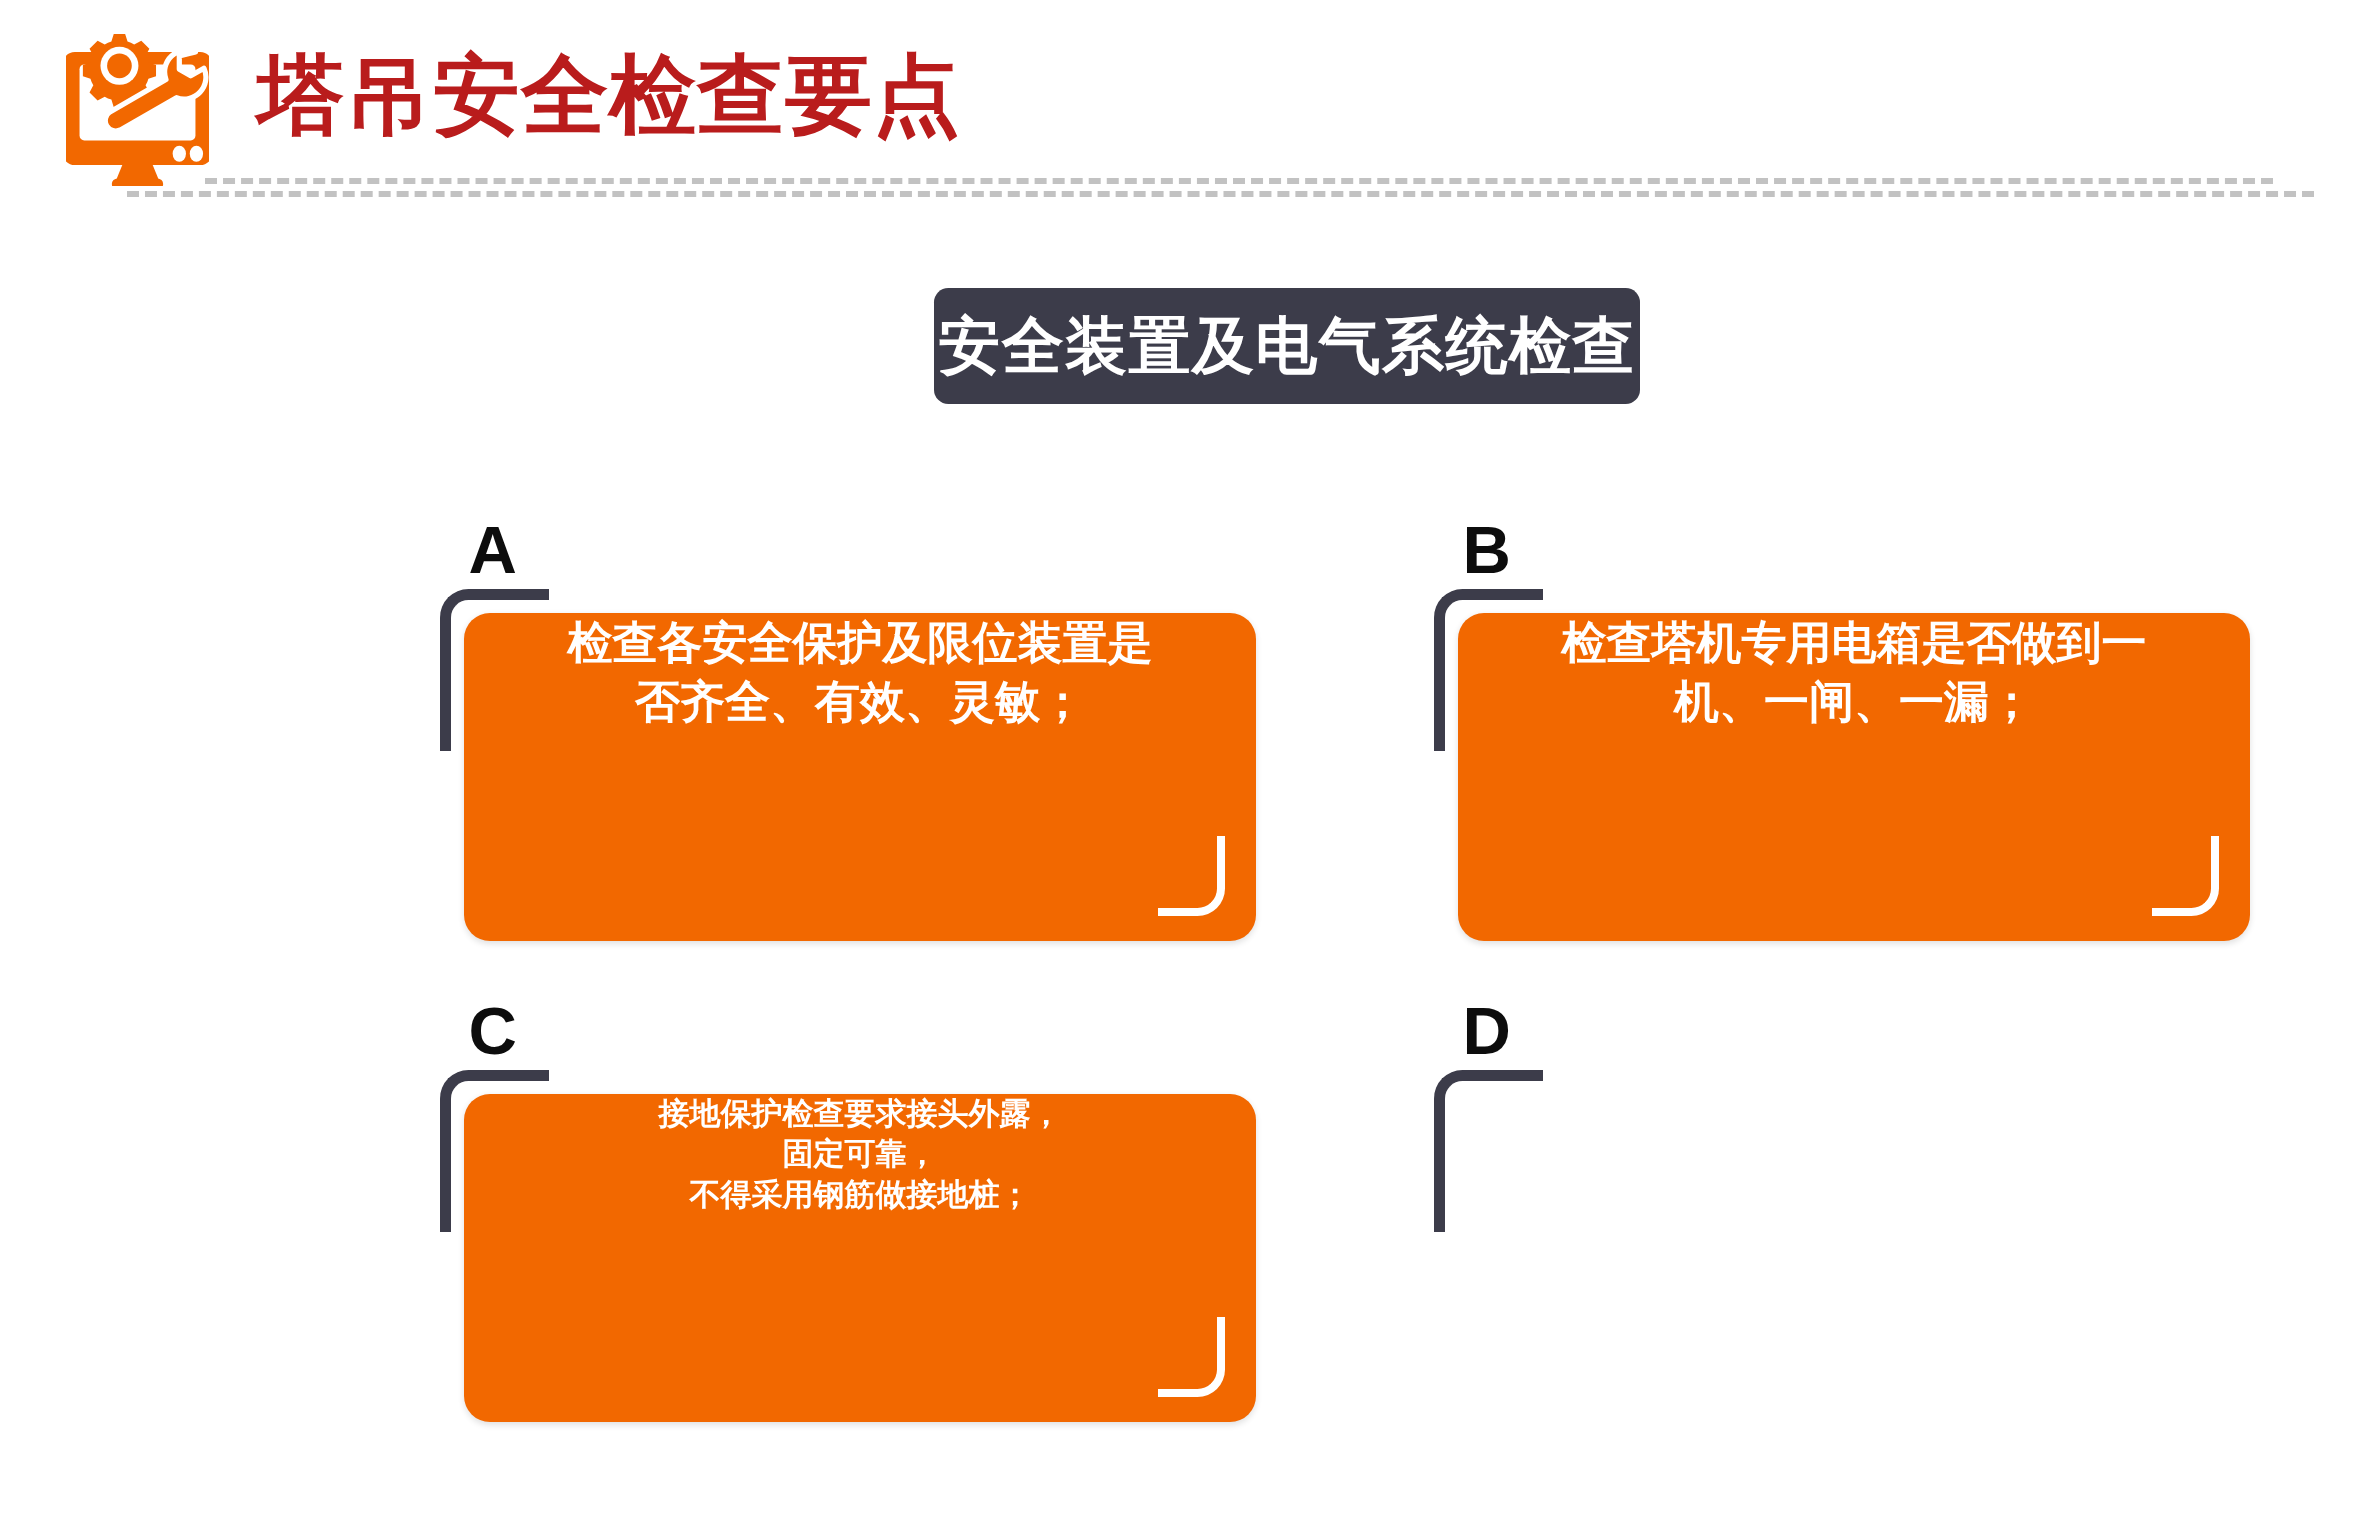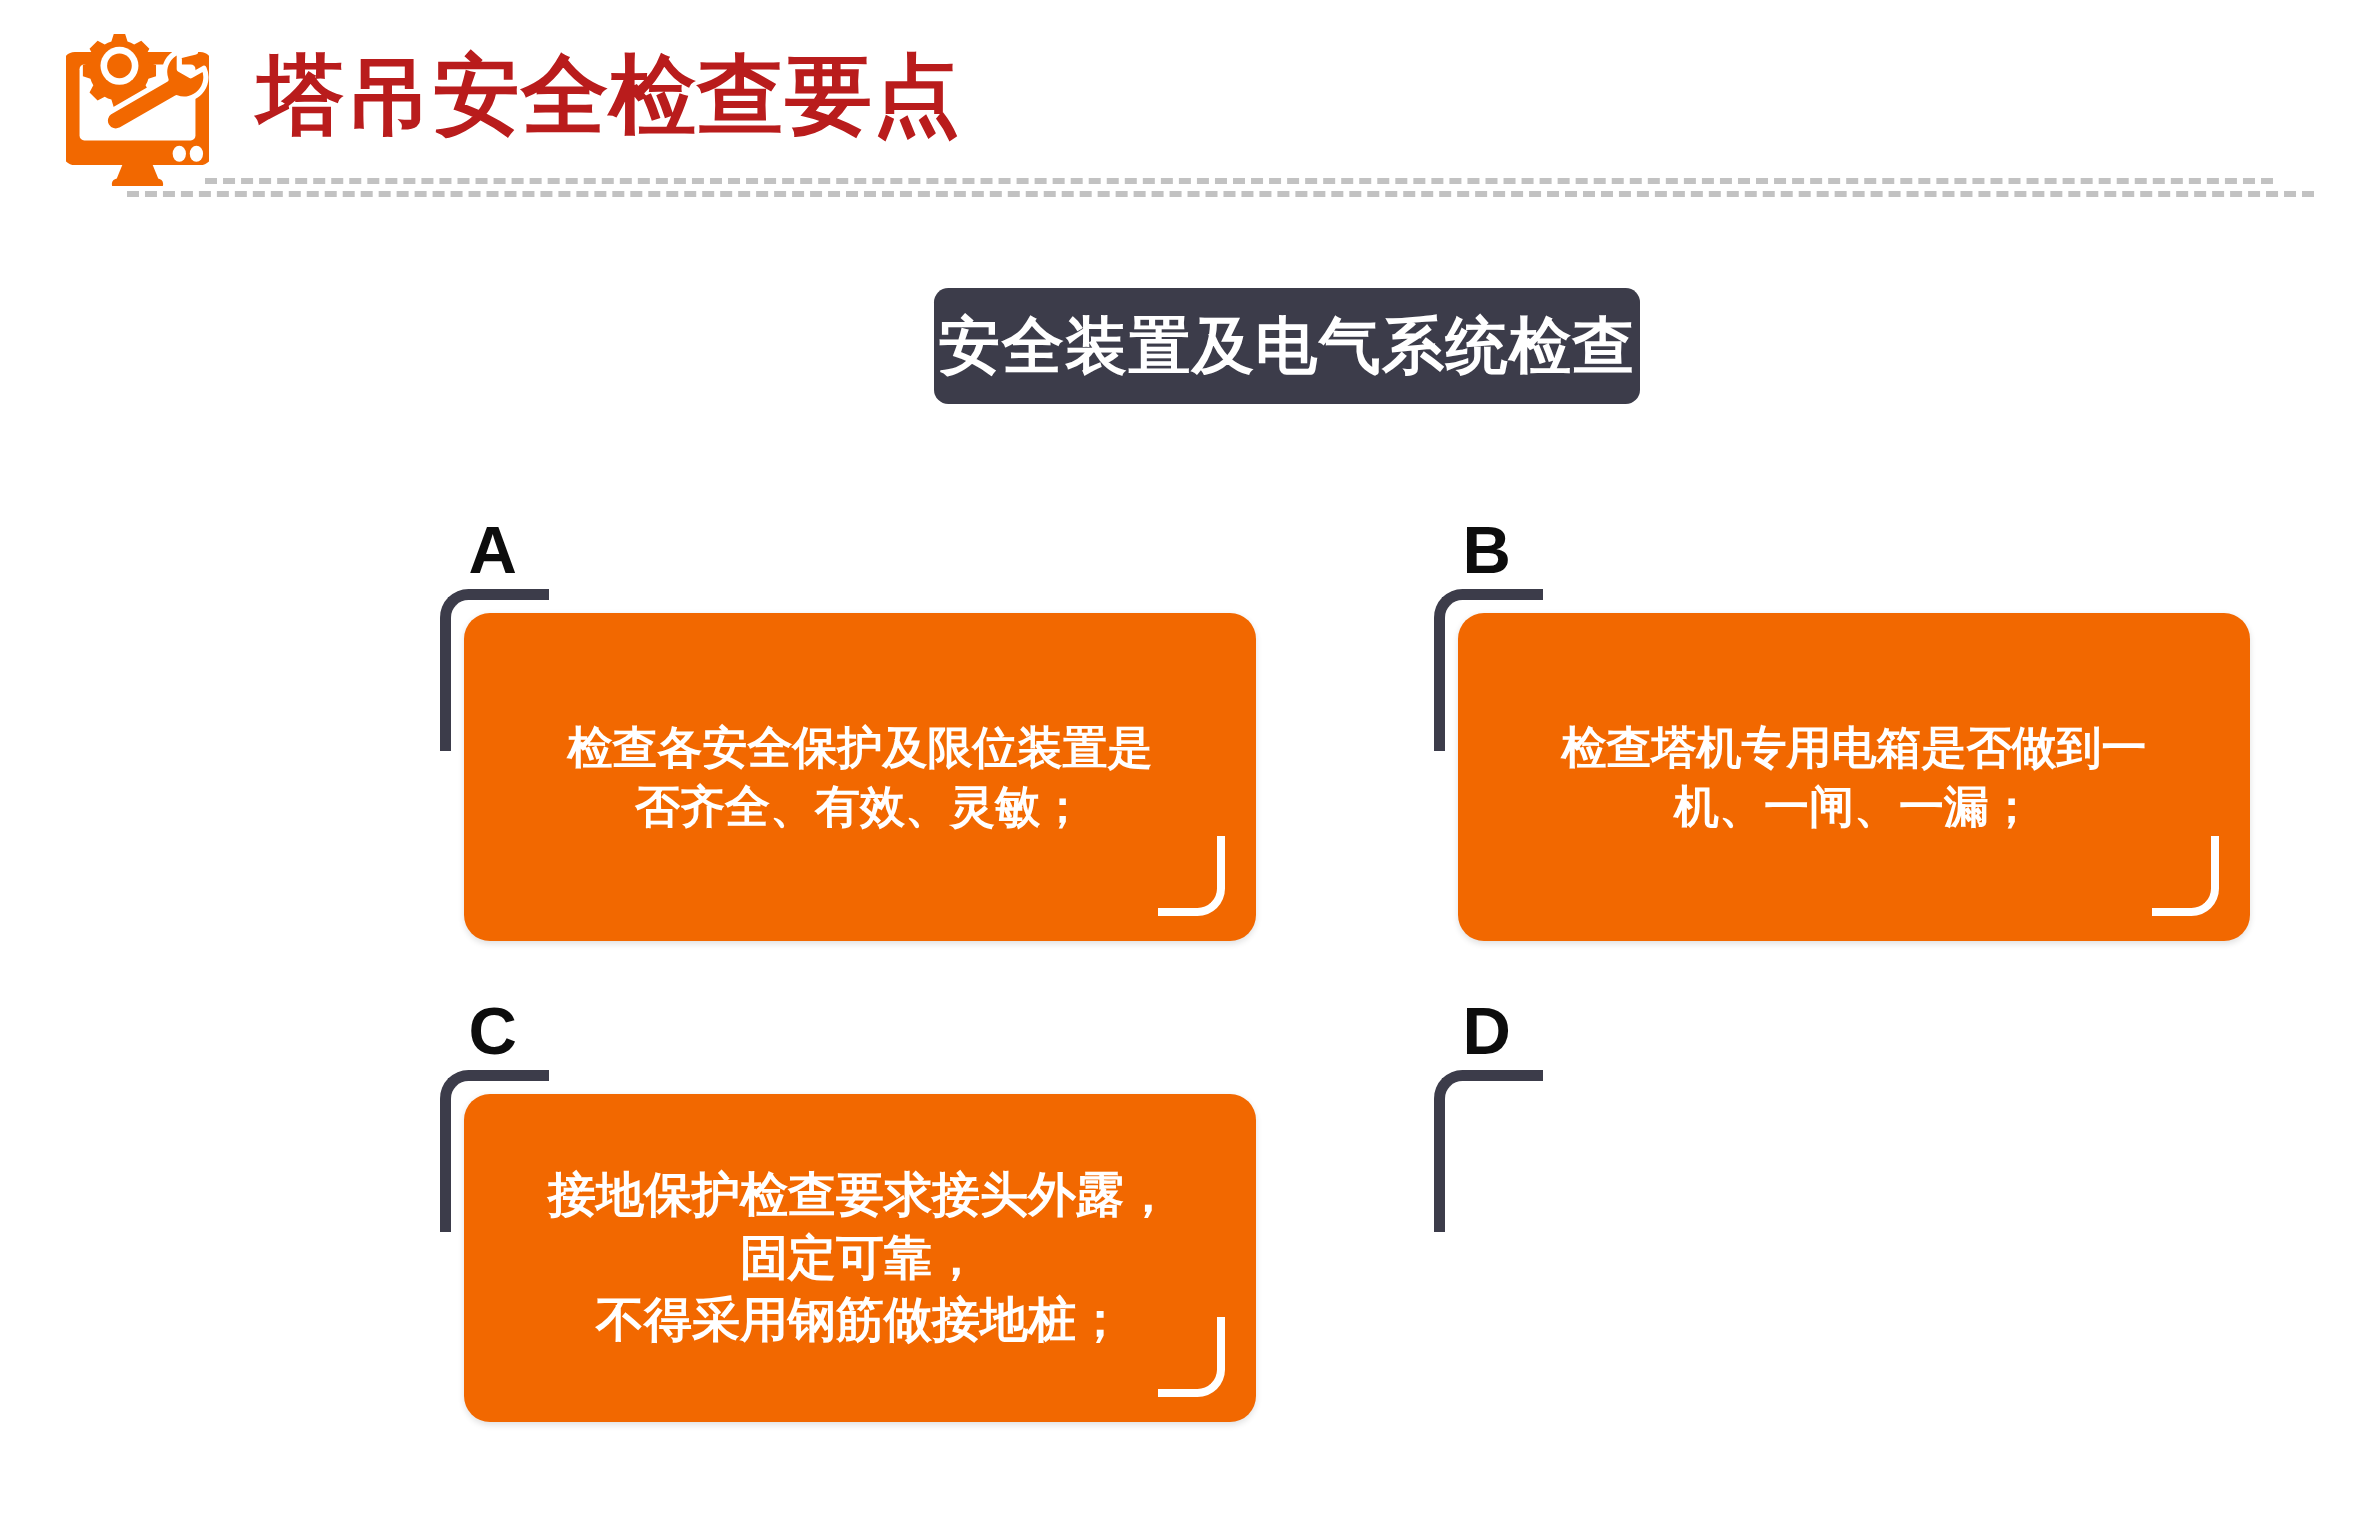--- a/index.html
+++ b/index.html
@@ -62,21 +62,21 @@
     border-top:11.4px solid #3c3c4a;
     border-top-left-radius:28.5px;
     border-right:0; border-bottom:0;
   }
 
   .card-body {
     position:absolute; left:24px; top:114px;
     width:792px; height:328px;
     background:#f26800;
     border-radius:26px;
-    display:flex; align-items:center; justify-content:center;
+    display:flex; justify-content:center;
     box-shadow:0 2.9px 6.7px rgba(0,0,0,.12);
   }
 
   .card-text {
     color:#ffffff; font-weight:bold;
     font-size:45px; line-height:1.32;
     text-align:center; padding:0 33px;
     white-space:pre-line;
   }
 
@@ -90,21 +90,21 @@
     border-left:0; border-top:0;
     pointer-events:none;
   }
 
   
   #card-a { left:440px; top:499px; width:851px; height:447px; }
   #card-b { left:1434px; top:499px; width:903px; height:447px; }
   #card-c { left:440px; top:980px; width:851px; height:447px; }
   #card-d { left:1434px; top:980px; width:903px; height:447px; }
 
-  #card-c .card-text, #card-d .card-text { font-size:48px; line-height:1.30; }
+  #card-c .card-text, #card-d .card-text { font-size:31px; line-height:1.30; }
   #card-d .card-text { font-size:43px; line-height:1.28; }
 </style>
 </head>
 <body>
 
 <div id="header">
 
   <div id="brand-icon">
     <svg viewBox="0 0 300 320" xmlns="http://www.w3.org/2000/svg">
 

